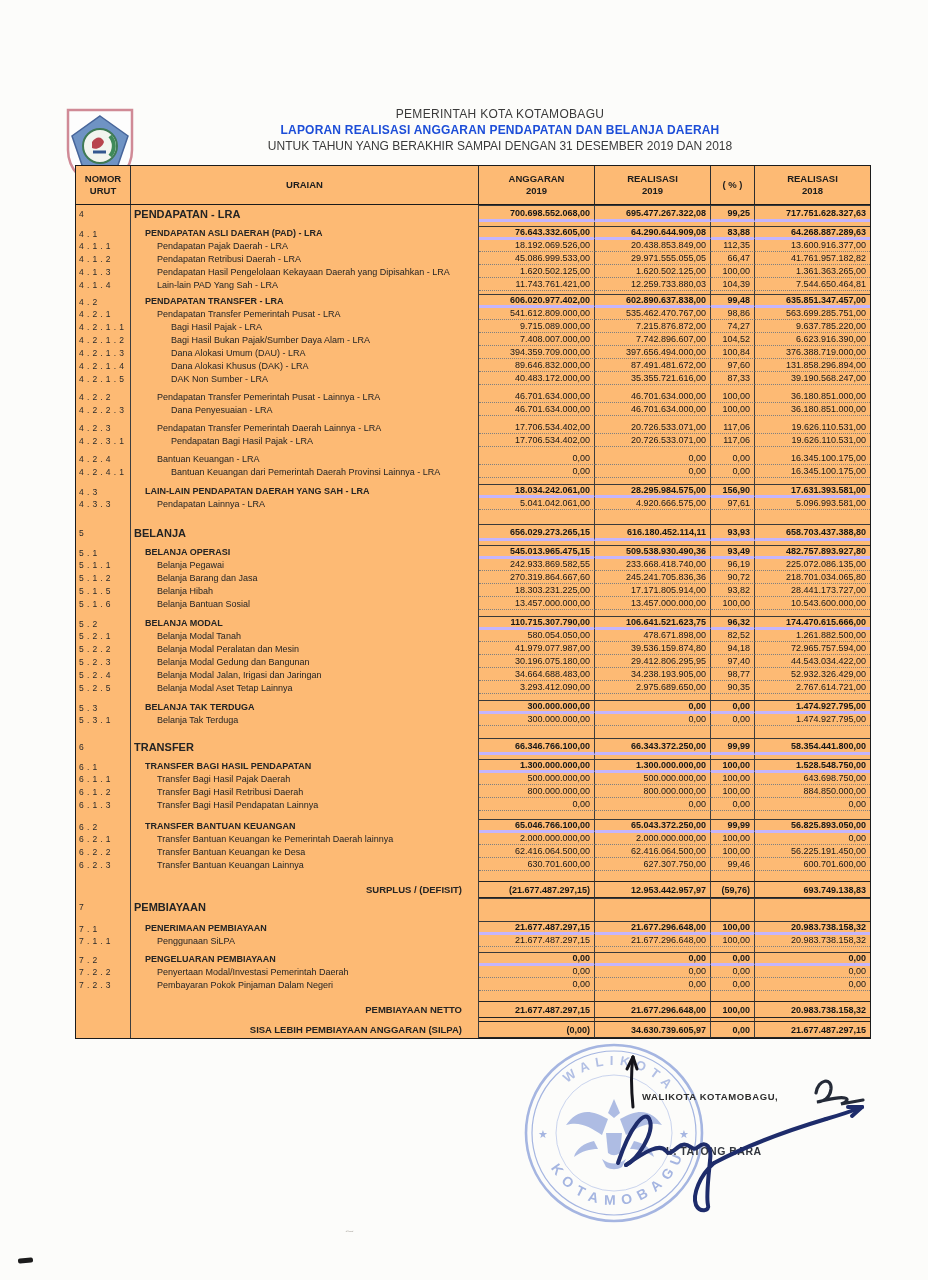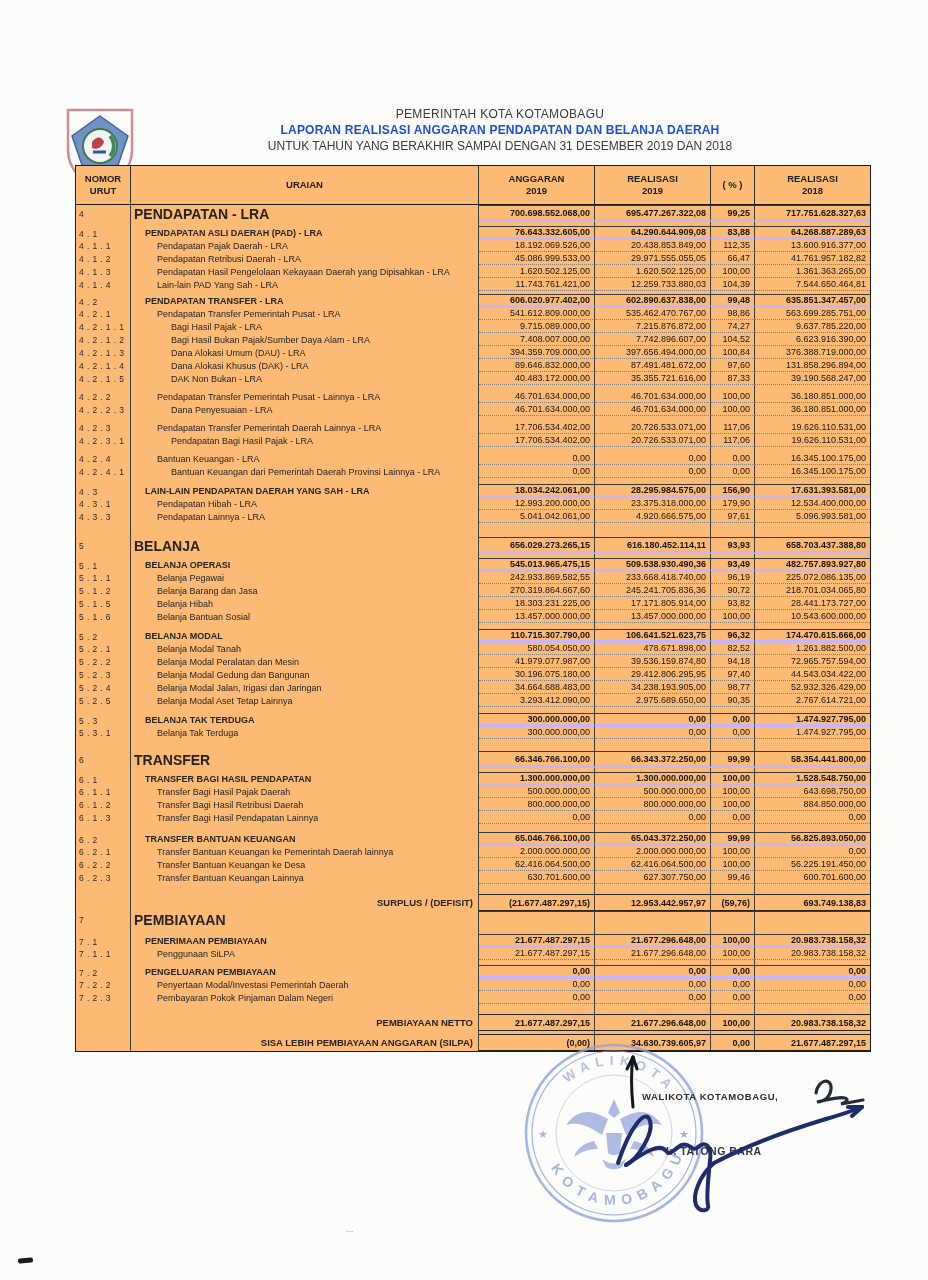--- a/index.html
+++ b/index.html
@@ -25,22 +25,22 @@
   .trow>div:last-child{border-right:none;}
   .trow.l0,.trow.sum{height:17px;}
   .cn{font-size:8.5px;color:#2a2a2a;padding:1px 2px 0 3px;letter-spacing:.4px;white-space:nowrap;
       overflow:hidden;display:flex;align-items:center;}
   .cu{font-size:9px;color:#242424;display:flex;align-items:center;white-space:nowrap;overflow:hidden;}
   .lv0{padding-left:3px;} .lv1{padding-left:14px;} .lv2{padding-left:26px;} .lv3{padding-left:40px;}
   .cv,.cp{font-size:9px;color:#161616;display:flex;align-items:center;justify-content:flex-end;
       padding:0 4px 0 2px;white-space:nowrap;border-bottom:1px dotted #808080;}
   .b .cu,.b .cv,.b .cp{font-weight:bold;}
   .b .cv,.b .cp{border-top:1px solid #3a3a3a;border-bottom:3px solid #c4b5fd;}
-  .l0 .cu{font-size:14px;}
-  .sum .cu{justify-content:flex-end;font-weight:bold;font-size:9.5px;padding-right:5px;}
+  .l0 .cu{font-size:11px;}
+  .sum .cu{justify-content:flex-end;font-weight:bold;font-size:9.5px;padding-right:16px;}
   .sum .cv,.sum .cp{font-weight:bold;border-top:1.4px solid #222;border-bottom:1.4px solid #222;}
   .sp>div{border-bottom:none!important;border-top:none!important;}
   .empty{border-bottom:none!important;}
   
   .sig{position:absolute;left:500px;top:1035px;width:400px;height:210px;}
   .sig-title{position:absolute;left:142px;top:56px;font-size:9.5px;font-weight:600;color:#2c2c2c;
              letter-spacing:.6px;white-space:nowrap;}
   .sig-name{position:absolute;left:166px;top:110px;font-size:10.5px;font-weight:bold;color:#30343c;
             letter-spacing:.5px;white-space:nowrap;}
   .stamp{position:absolute;left:18px;top:2px;opacity:.78;}
@@ -202,21 +202,21 @@
         <div class="grid trow">
           <div class="cn">4 . 2 . 1 . 4</div>
           <div class="cu lv3">Dana Alokasi Khusus (DAK) - LRA</div>
           <div class="cv">89.646.832.000,00</div>
           <div class="cv">87.491.481.672,00</div>
           <div class="cp">97,60</div>
           <div class="cv">131.858.296.894,00</div>
         </div>
         <div class="grid trow">
           <div class="cn">4 . 2 . 1 . 5</div>
-          <div class="cu lv3">DAK Non Bukan - LRA</div>
+          <div class="cu lv3">DAK Non Sumber - LRA</div>
           <div class="cv">40.483.172.000,00</div>
           <div class="cv">35.355.721.616,00</div>
           <div class="cp">87,33</div>
           <div class="cv">39.190.568.247,00</div>
         </div>
         <div class="grid trow sp" style="height: 5px;">
           <div class="cn"></div>
           <div class="cu"></div>
           <div class="cv"></div>
           <div class="cv"></div>
@@ -295,28 +295,20 @@
           <div class="cp"></div>
           <div class="cv"></div>
         </div>
         <div class="grid trow b">
           <div class="cn">4 . 3</div>
           <div class="cu lv1">LAIN-LAIN PENDAPATAN DAERAH YANG SAH - LRA</div>
           <div class="cv">18.034.242.061,00</div>
           <div class="cv">28.295.984.575,00</div>
           <div class="cp">156,90</div>
           <div class="cv">17.631.393.581,00</div>
-        </div>
-        <div class="grid trow">
-          <div class="cn">4 . 3 . 1</div>
-          <div class="cu lv2">Pendapatan Hibah - LRA</div>
-          <div class="cv">12.993.200.000,00</div>
-          <div class="cv">23.375.318.000,00</div>
-          <div class="cp">179,90</div>
-          <div class="cv">12.534.400.000,00</div>
         </div>
         <div class="grid trow">
           <div class="cn">4 . 3 . 3</div>
           <div class="cu lv2">Pendapatan Lainnya - LRA</div>
           <div class="cv">5.041.042.061,00</div>
           <div class="cv">4.920.666.575,00</div>
           <div class="cp">97,61</div>
           <div class="cv">5.096.993.581,00</div>
         </div>
         <div class="grid trow sp" style="height: 14px;">

